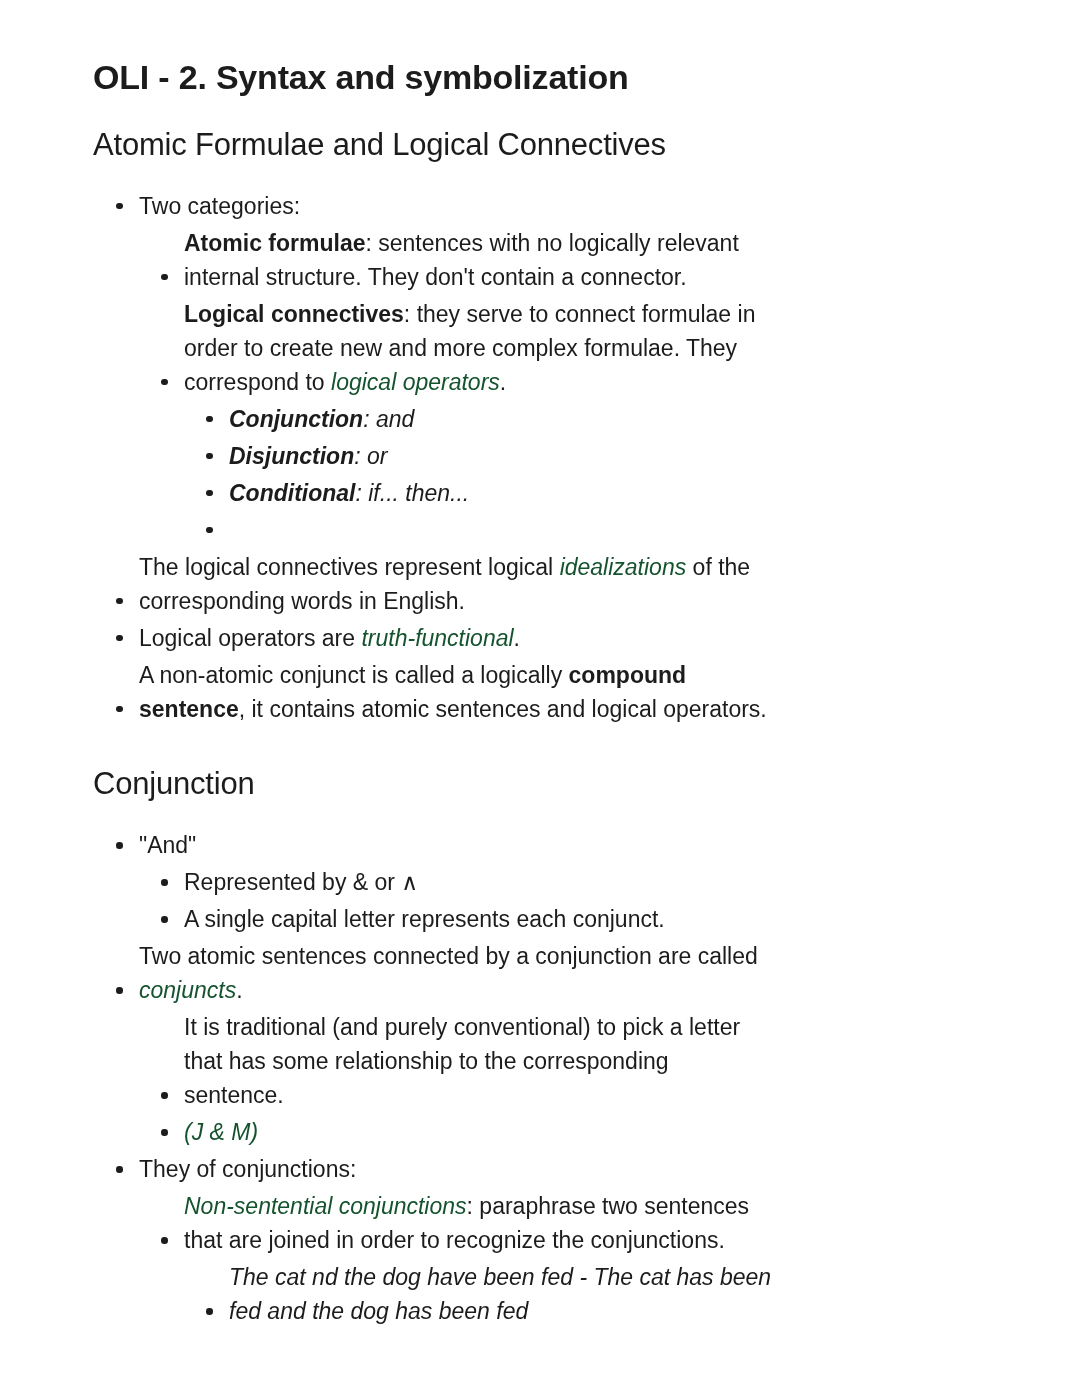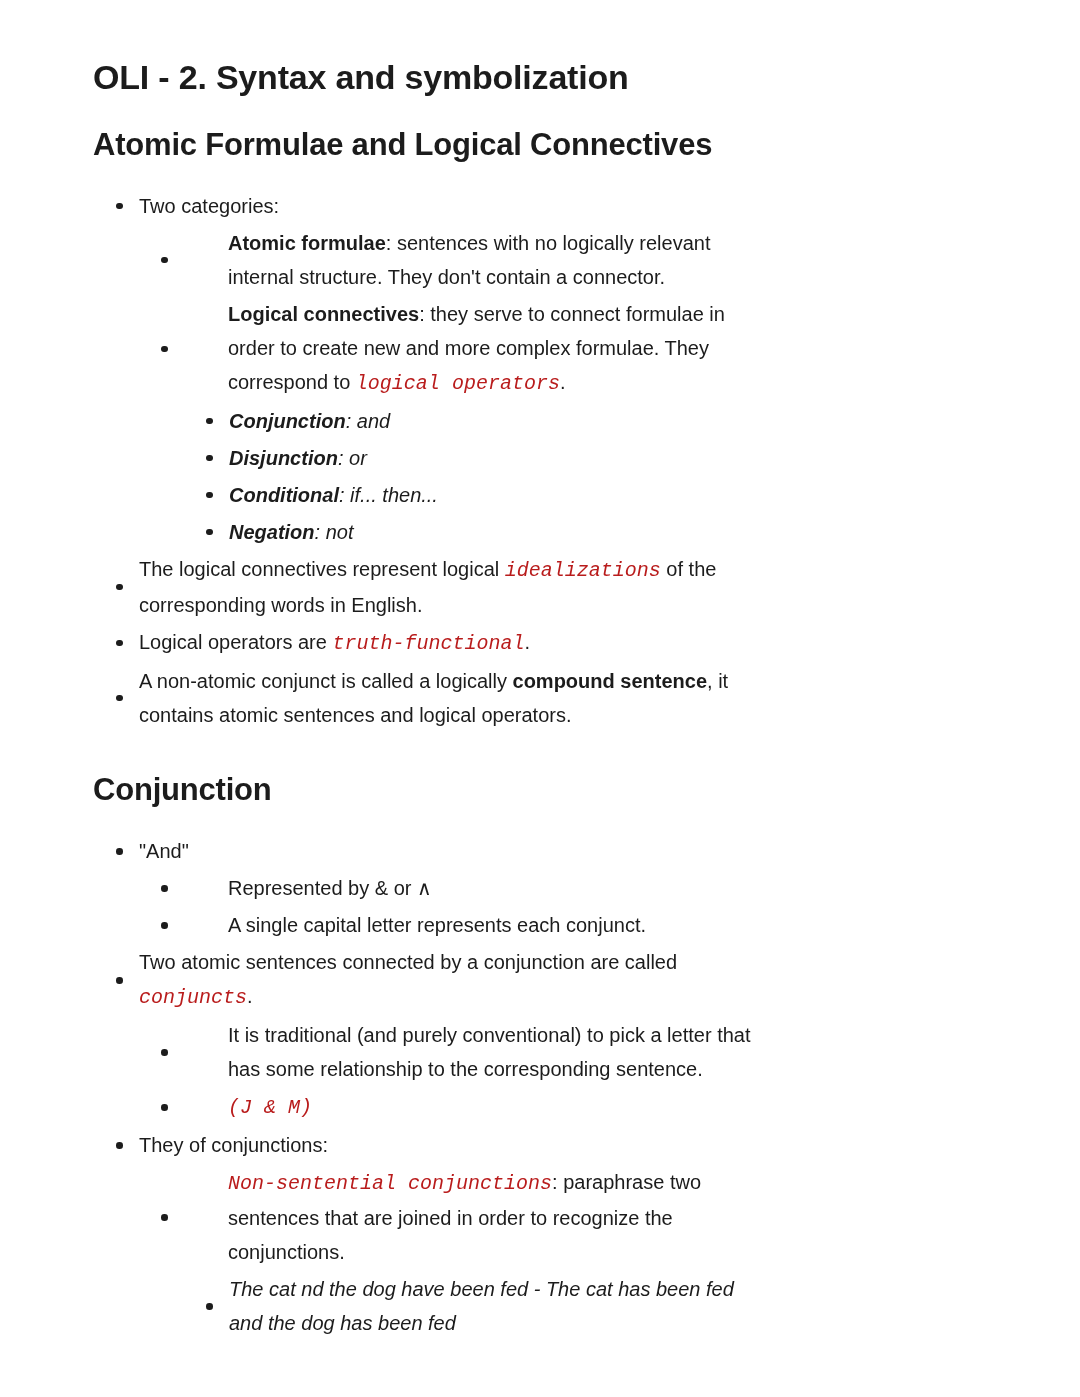--- a/index.html
+++ b/index.html
@@ -24,39 +24,39 @@
   .doc-title {
     font-size: 34px;
     font-weight: 600;
     line-height: 1.25;
     margin: 0 0 16px 0;
     letter-spacing: -0.2px;
     color: #1c1c1c;
   }
   .doc-heading {
     font-size: 31px;
-    font-weight: 700;
+    font-weight: 400;
     line-height: 1.3;
     margin: 38px 0 24px 0;
     letter-spacing: -0.2px;
     color: #1c1c1c;
   }
   .doc-heading:first-of-type {
     margin-top: 26px;
   }
   .bullet {
     display: flex;
-    align-items: center;
+    align-items: flex-end;
     margin: 3px 0;
-    font-size: 20px;
+    font-size: 23px;
     line-height: 34px;
     color: #1c1c1c;
   }
   .level-1 { padding-left: 22px; }
-  .level-2 { padding-left: 67px; gap: 44px; }
+  .level-2 { padding-left: 67px; }
   .level-3 { padding-left: 112px; font-style: italic; }
   .marker {
     flex: none;
     width: 24px;
     position: relative;
     height: 34px;
   }
   .marker::before {
     content: '';
     position: absolute;
@@ -65,21 +65,21 @@
     width: 6.5px;
     height: 6.5px;
     border-radius: 50%;
     background: #1c1c1c;
   }
   .item-text {
     flex: 1;
     min-width: 0;
   }
   .seg.b { font-weight: 700; }
-  .seg.i { font-style: italic; color: #b91c1c; font-family: Liberation Mono, monospace; }
+  .seg.i { font-style: italic; color: #14532d; }
 </style>
 </head>
 <body>
 
 <div class="page">
   <div>
       <h1 class="doc-title">OLI - 2. Syntax and symbolization</h1>
       <h2 class="doc-heading">Atomic Formulae and Logical Connectives</h2>
       <div class="bullet level-1">
         <span class="marker"></span>
@@ -100,21 +100,20 @@
       <div class="bullet level-3">
         <span class="marker"></span>
         <div class="item-text"><span class="seg b">Disjunction</span><span class="seg">: or</span></div>
       </div>
       <div class="bullet level-3">
         <span class="marker"></span>
         <div class="item-text"><span class="seg b">Conditional</span><span class="seg">: if... then...</span></div>
       </div>
       <div class="bullet level-3">
         <span class="marker"></span>
-        <div class="item-text"><span class="seg b">Negation</span><span class="seg">: not</span></div>
       </div>
       <div class="bullet level-1">
         <span class="marker"></span>
         <div class="item-text"><span class="seg">The logical connectives represent logical </span><span class="seg i">idealizations</span><span class="seg"> of the corresponding words in English.</span></div>
       </div>
       <div class="bullet level-1">
         <span class="marker"></span>
         <div class="item-text"><span class="seg">Logical operators are </span><span class="seg i">truth-functional</span><span class="seg">.</span></div>
       </div>
       <div class="bullet level-1">

